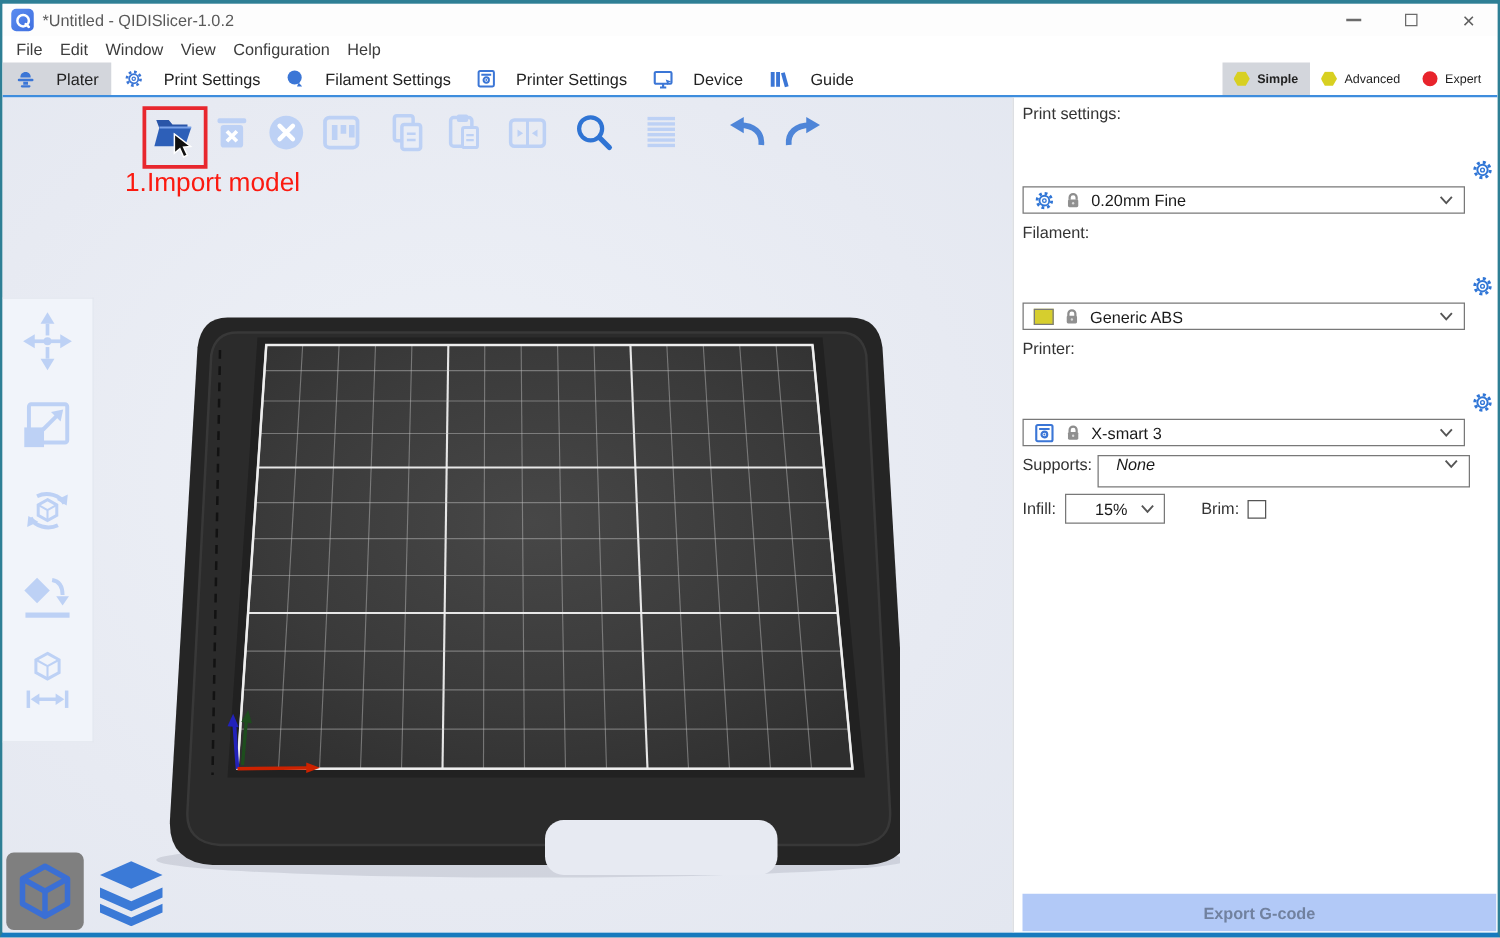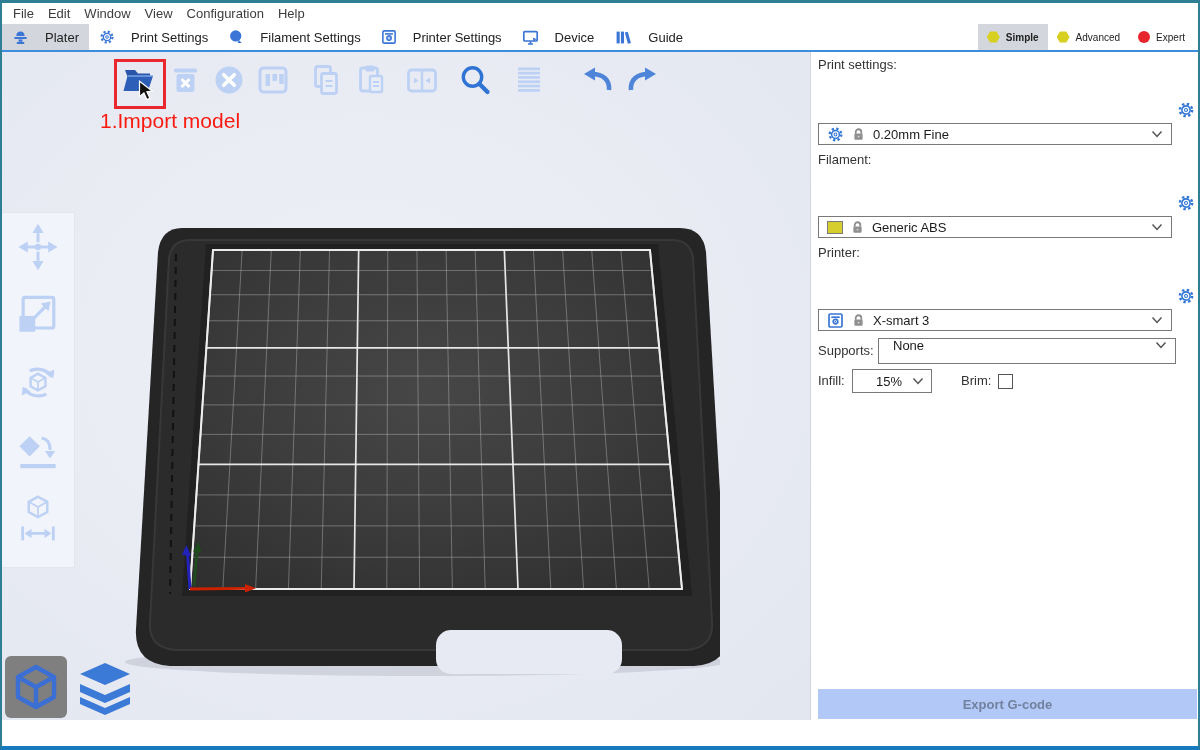--- a/index.html
+++ b/index.html
@@ -58,24 +58,24 @@
   .sidebar{position:relative;width:388px;background:#fff;border-left:1px solid #d2d5da;padding:5px 3px 0 7px;}
   .ps-label{font-size:13px;color:#333;height:16px;line-height:16px;}
   .combo-row{display:flex;align-items:center;}
   .combo{flex:1;height:22px;border:1px solid #787878;background:#fff;display:flex;align-items:center;
     padding:0 8px 0 8px;gap:7px;min-width:0;margin-top:48px;}
   .combo-text{font-size:13px;color:#1a1a1a;white-space:nowrap;overflow:hidden;}
   .combo .chev{margin-left:auto;flex:0 0 auto;}
   .gear-btn{width:18px;height:18px;margin-left:5px;flex:0 0 auto;display:flex;align-items:center;justify-content:center;color:#3076d6;}
   .gear-sm{width:17px;height:17px;color:#3076d6;flex:0 0 auto;}
   .swatch{width:16px;height:13px;background:#d6ce2e;border:1px solid #7a7a7a;flex:0 0 auto;}
-  .supports-row{display:flex;align-items:center;margin-top:7px;}
+  .supports-row{display:flex;margin-top:7px;}
   .supports-row .ps-label{width:60px;}
   .combo-supports{flex:1;height:26px;border:1px solid #787878;display:flex;align-items:center;
-    padding:0 8px 12px 14px;margin-right:19px;}
+    padding:0 8px 12px 14px;margin-right:19px;font-style:italic;}
   .infill-row{display:flex;align-items:center;margin-top:5px;}
   .infill-row .lab-infill{width:34px;}
   .combo-infill{width:80px;height:24px;border:1px solid #787878;display:flex;align-items:center;padding:0 7px 0 23px;}
   .lab-brim{margin-left:29px;}
   .checkbox{width:15px;height:15px;border:1px solid #555;background:#fff;margin-left:7px;}
   .export-btn{position:absolute;left:7px;right:1px;bottom:1px;height:30px;background:#b2c9f7;border:none;
     font-family:inherit;font-size:13px;font-weight:bold;color:#71819f;display:flex;align-items:center;justify-content:center;}
   .m0{margin-top:0;} .mt2{margin-top:2px;} .mt7{margin-top:7px;}
 </style>
 </head>
@@ -102,20 +102,40 @@
         <path d="M4.3 5.2h8.4"></path>
         <circle cx="8.5" cy="9.6" r="2.3"></circle>
       </g>
       <circle cx="8.5" cy="9.6" r=".8" fill="#3b76d6"></circle>
     </symbol>
   </defs>
 </svg>
 
 <div class="window">
 
+  <div class="titlebar">
+    <div class="app-icon">
+      <svg width="13" height="13" viewBox="0 0 13 13">
+        <circle cx="6.5" cy="6.5" r="4.6" fill="none" stroke="#fff" stroke-width="2"></circle>
+        <path d="M8.5 9.2l2.6 2.4" stroke="#fff" stroke-width="2" stroke-linecap="round"></path>
+      </svg>
+    </div>
+    <span class="title-text">*Untitled - QIDISlicer-1.0.2</span>
+    <div class="win-controls">
+      <div class="wc">
+          <div class="wc-min-glyph"></div>
+        </div>
+      <div class="wc">
+          <div class="wc-max-glyph"></div>
+        </div>
+      <div class="wc">
+          <span class="wc-close-glyph">×</span>
+        </div>
+    </div>
+  </div>
 
   <div class="menubar">
     <span class="menu-item">File</span>
     <span class="menu-item">Edit</span>
     <span class="menu-item">Window</span>
     <span class="menu-item">View</span>
     <span class="menu-item">Configuration</span>
     <span class="menu-item">Help</span>
   </div>
 

